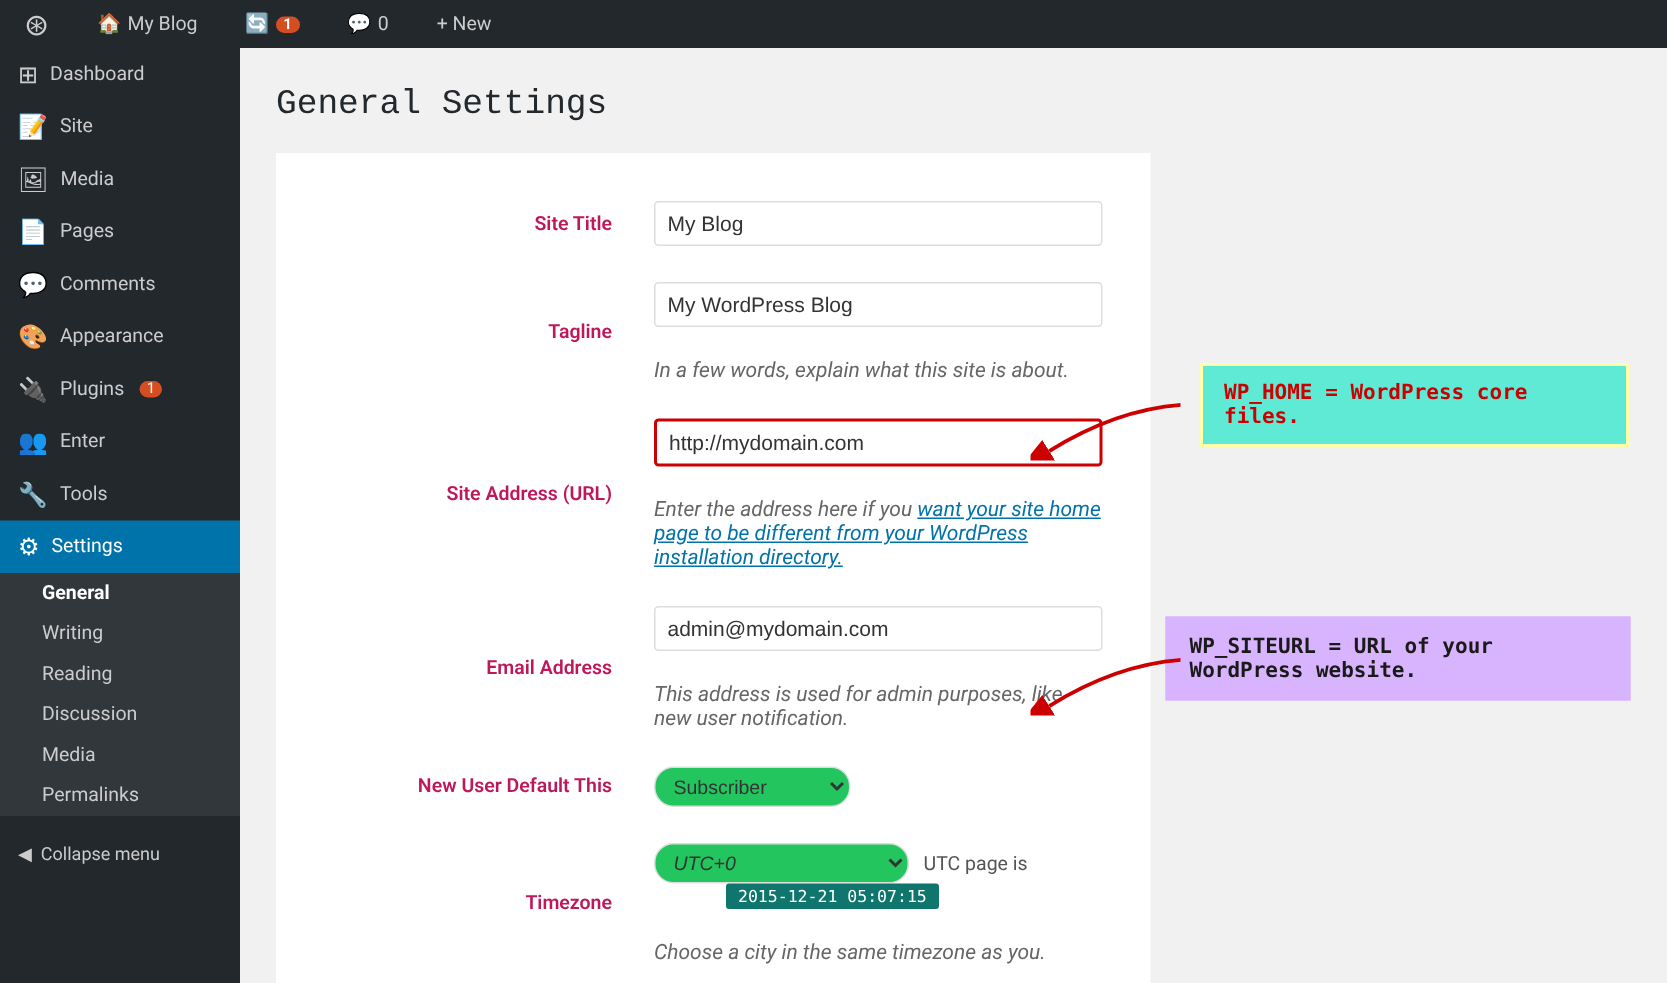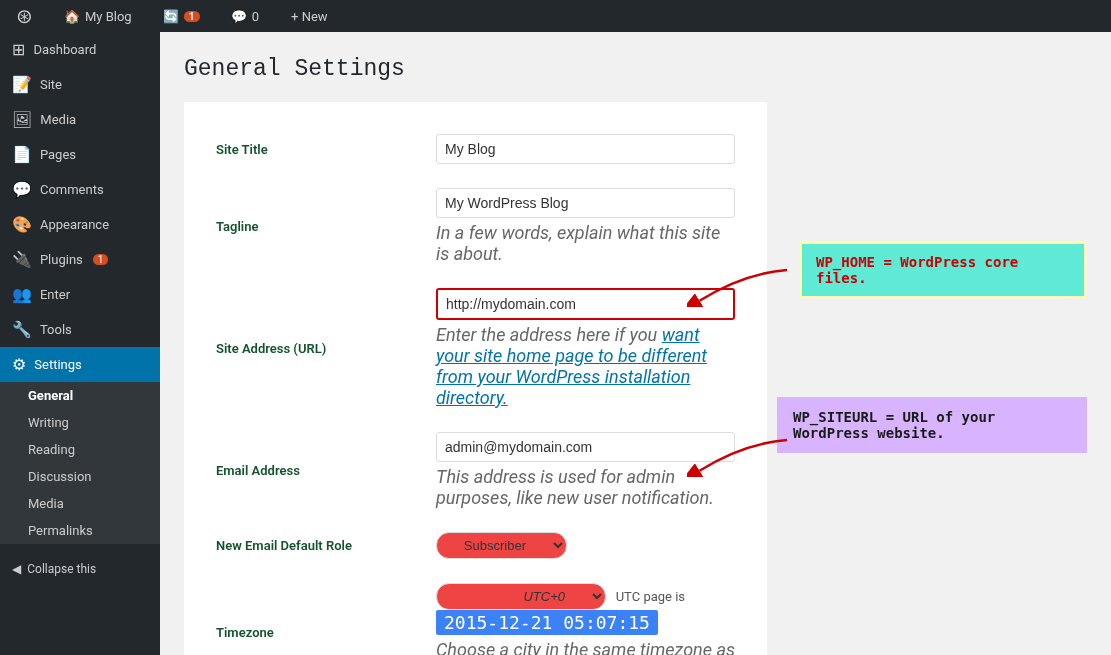--- a/index.html
+++ b/index.html
@@ -100,23 +100,23 @@
     .form-table {
       width: 100%;
       border-collapse: collapse;
     }
     .form-table tr td, .form-table tr th {
       padding: 12px 8px;
       vertical-align: top;
     }
     .form-table tr th {
       width: 220px;
-      text-align: left;
+      text-align: right;
       font-weight: 600;
-      color: #14532d;
+      color: #be185d;
       padding-right: 20px;
       vertical-align: middle;
     }
     .form-table tr td {
       color: #555;
     }
 
     input[type="text"], input[type="email"] {
       width: 100%;
       max-width: 360px;
@@ -127,40 +127,39 @@
       background: #fff;
       color: #333;
     }
     input[type="text"].url-field {
       border-color: #c00;
       border-width: 2px;
     }
     .field-description {
       color: #666;
       font-style: italic;
-      margin-top: 4px;
-      font-size: 18px;
+      margin-top: 21px;
+      font-size: 14px;
     }
     .field-description a {
       color: #0073aa;
     }
 
     input[type="checkbox"] {
       margin-right: 6px;
     }
     select {
       padding: 4px 24px 4px 8px;
       border: 1px solid #ddd;
       border-radius: 13px;
       font-size: 13px;
-      background: #ef4444;
+      background: #22c55e;
       color: #333;
       min-width: 120px;
       cursor: pointer;
-      text-align: right;
     }
 
     
     .annotation-wp-home {
       position: absolute;
       background: #5eead4;
       border: 2px solid #ffffaa;
       color: #cc0000;
       font-family: monospace;
       font-size: 14px;
@@ -172,21 +171,21 @@
     }
     .annotation-wp-siteurl {
       position: absolute;
       background: #d8b4fe;
       border: 2px solid #d8b4fe;
       color: #1a1a1a;
       font-family: monospace;
       font-size: 14px;
       font-weight: bold;
       padding: 10px 14px;
-      top: 295px;
+      top: 309px;
       right: 0;
       width: 310px;
     }
     .arrow-wp-home {
       position: absolute;
       top: 165px;
       right: 315px;
       width: 80px;
       height: 40px;
     }
@@ -196,27 +195,28 @@
     }
 
     .settings-form-wrap {
       background: #fff;
       padding: 20px 24px;
       margin-right: 320px;
     }
 
     
     .utc-badge {
-      background: #3b82f6;
+      background: #0f766e;
       color: #fff;
       font-family: monospace;
-      font-size: 18px;
+      font-size: 11px;
       padding: 2px 8px;
       border-radius: 2px;
       display: inline-block;
+      margin-left: 48px;
     }
 
     
     .timezone-row td {
       vertical-align: middle;
     }
   </style>
 </head>
 <body>
 
@@ -300,21 +300,21 @@
       </div>
       <div class="sidebar-submenu-item">
         <span>Media</span>
       </div>
       <div class="sidebar-submenu-item">
         <span>Permalinks</span>
       </div>
     </div>
     <div class="sidebar-collapse">
       <span>◀</span>
-      <span>Collapse this</span>
+      <span>Collapse menu</span>
     </div>
   </div>
 
   <div id="main">
     <h1 class="page-title">General Settings</h1>
 
     <div class="main-content-area">
       <div class="settings-form-wrap">
         <table class="form-table">
 
@@ -348,21 +348,21 @@
           <tr>
             <th><label>Email Address</label></th>
             <td>
               <input type="email" value="admin@mydomain.com" style="">
               <p class="field-description">This address is used for admin purposes, like new user notification.</p>
             </td>
           </tr>
 
 
           <tr>
-            <th><label>New Email Default Role</label></th>
+            <th><label>New User Default This</label></th>
             <td>
               <select>
                 <option>Subscriber</option>
                 <option>Contributor</option>
                 <option>Author</option>
                 <option>Editor</option>
                 <option>Administrator</option>
               </select>
             </td>
           </tr>

